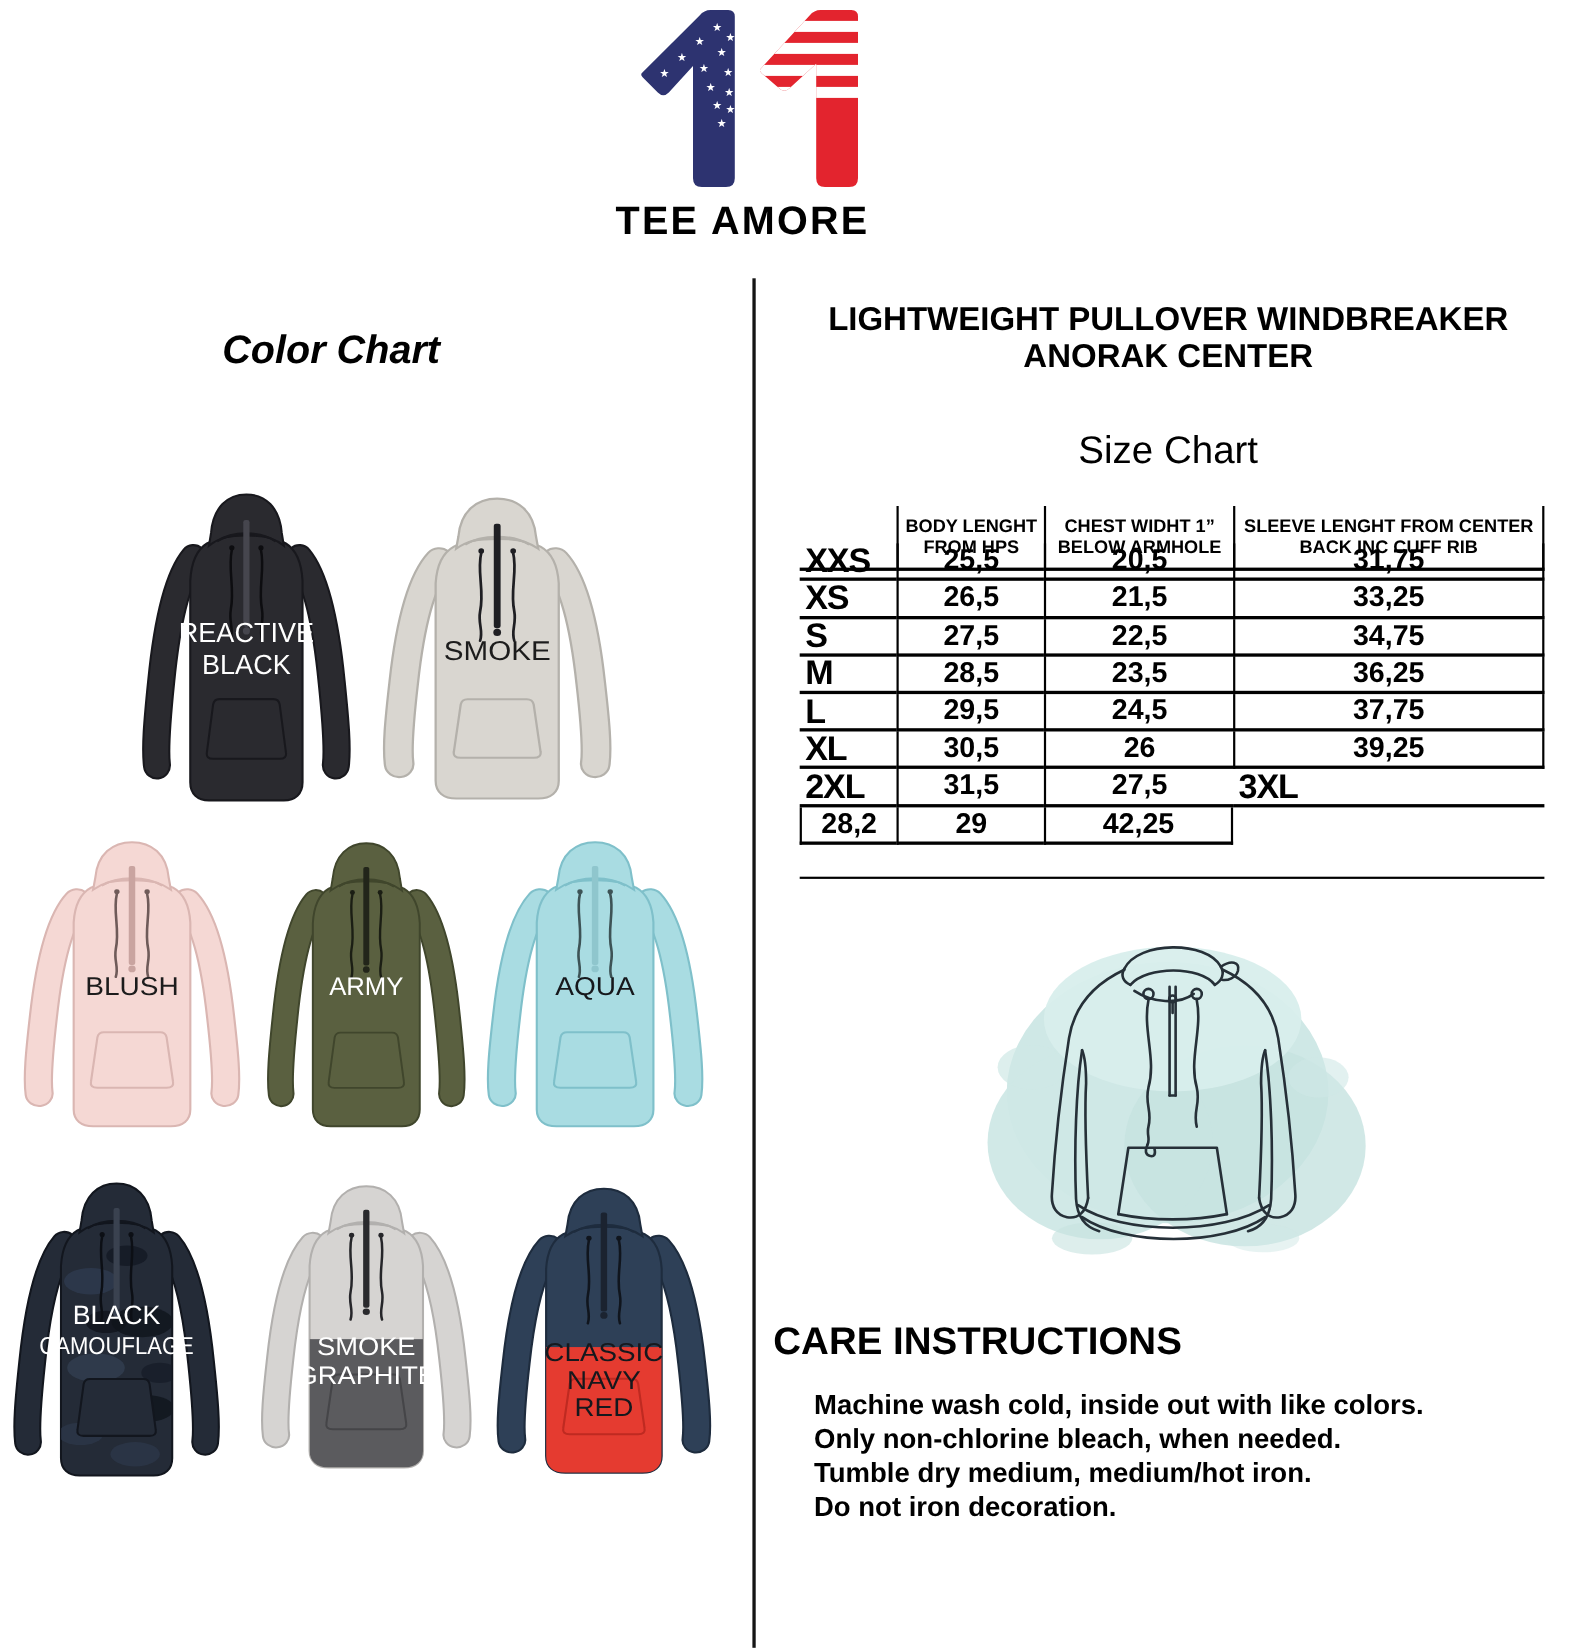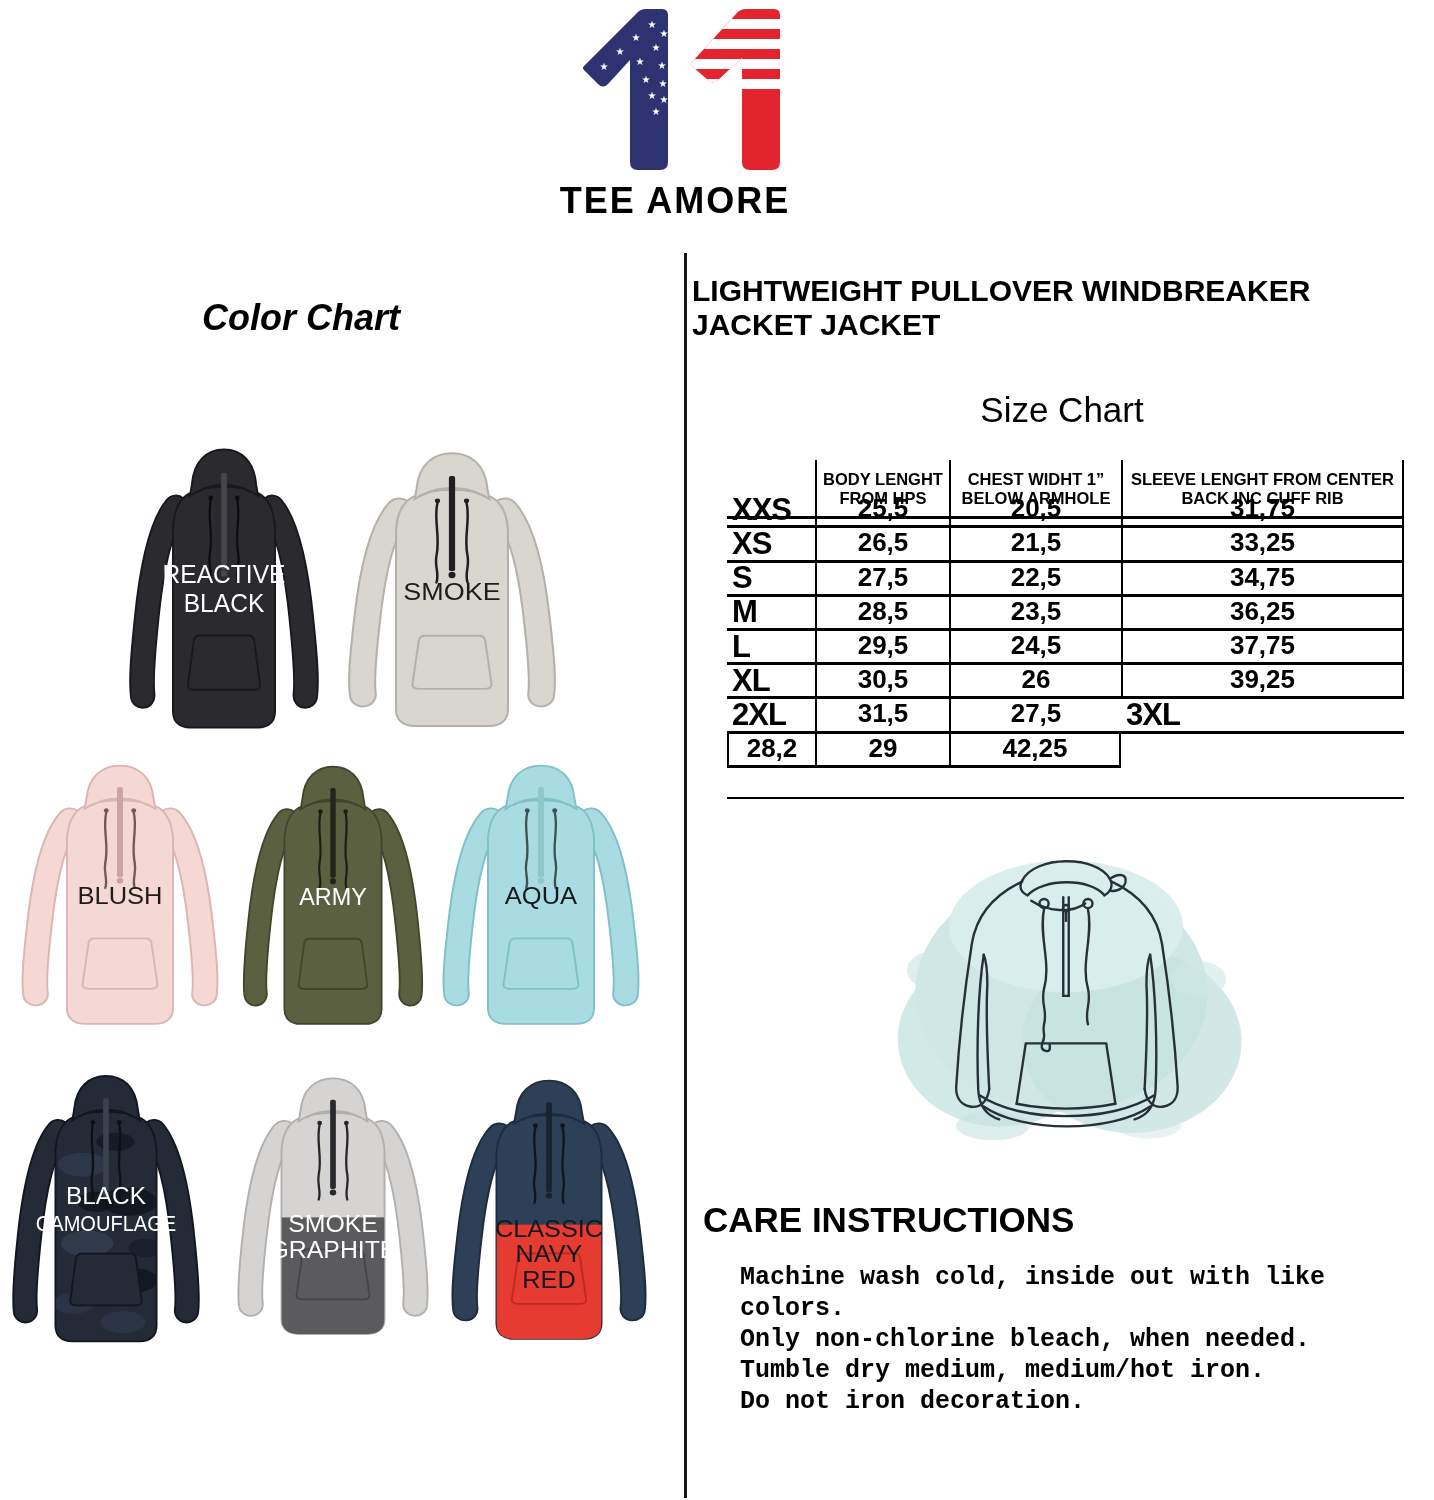--- a/index.html
+++ b/index.html
@@ -10,39 +10,39 @@
   #brand-name{left:535px;top:180px;width:280px;text-align:center;font-size:36px;font-weight:700;
               letter-spacing:2px;}
   
   #divider{left:684px;top:253px;width:3px;height:1245px;background:#151515;}
   
   #color-chart-title{left:171px;top:297px;width:260px;text-align:center;font-size:36px;
                      font-weight:700;font-style:italic;}
   .jacket{position:absolute;}
   .jacket svg{display:block;width:100%;height:100%;}
   
-  #product-title{left:692px;top:274px;width:740px;font-size:30px;
+  #product-title{left:692px;top:274px;width:740px;text-align:center;font-size:30px;
                  font-weight:700;line-height:34px;}
   #size-chart-title{left:692px;top:390px;width:740px;text-align:center;font-size:35px;font-weight:400;}
   #size-table{left:727px;top:460px;display:grid;grid-template-columns:88px 134px 172px 283px;
               grid-auto-rows:34.2px;}
   #size-table .hrow{height:59px;}
   .cell{box-sizing:border-box;display:flex;align-items:center;justify-content:center;}
   .cell.bb{border-bottom:3px solid #000;}
   .cell.vl{border-left:2px solid #000;}
   .cell.vr{border-right:2px solid #000;}
   .hcell{flex-direction:column;justify-content:center;font-weight:700;font-size:16.5px;
          line-height:19px;text-align:center;padding-top:2px;}
   .scell{justify-content:flex-start;font-weight:700;font-size:31px;padding-left:5px;letter-spacing:-1px;}
   .vcell{font-weight:700;font-size:26px;padding-bottom:2px;}
   #table-bottom-line{left:727px;top:797px;width:677px;height:2px;background:#000;}
   #illustration{left:878px;top:824px;width:376px;height:352px;}
   #illustration svg{width:100%;height:100%;display:block;}
   #care-title{left:703px;top:1200px;font-size:35px;font-weight:700;}
-  #care-body{left:740px;top:1262px;font-size:25px;font-weight:700;line-height:31px;width:680px;font-family:Liberation Mono, monospace;}
+  #care-body{left:740px;top:1262px;font-size:25px;font-weight:700;line-height:31px;width:680px;}
 </style>
 </head>
 <body>
 
 <div id="canvas">
 
   <div class="abs" id="brand-logo" style="left:568px;top:4px;width:224px;height:172px;">
     <svg viewBox="0 0 224 172">
       <defs>
           <clipPath id="redclip">
@@ -299,21 +299,21 @@
         <path d="M84,206 L136,206 Q141,206 142,211 L148,256 Q149,262 142,262 L78,262 Q71,262 72,256 L78,211 Q79,206 84,206 Z" fill="#e53b30" stroke="#bf2a21" stroke-width="2"></path>
         <text x="110" y="188" text-anchor="middle" font-size="26" font-family="'Liberation Sans',sans-serif" fill="#15181d">CLASSIC</text>
           <text x="110" y="216" text-anchor="middle" font-size="26" font-family="'Liberation Sans',sans-serif" fill="#15181d">NAVY</text>
           <text x="110" y="244" text-anchor="middle" font-size="26" font-family="'Liberation Sans',sans-serif" fill="#15181d">RED</text>
       </svg>
     </div>
     </div>
 
   <div class="abs" id="product-title">
     <div>LIGHTWEIGHT PULLOVER WINDBREAKER</div>
-    <div>JACKET JACKET</div>
+    <div>ANORAK CENTER</div>
   </div>
   <div class="abs" id="size-chart-title">Size Chart</div>
   <div class="abs" id="size-table">
       <div class="cell hrow bb"></div>
       <div class="cell hcell hrow bb vl ">
         <span>BODY LENGHT</span>
         <span>FROM HPS</span>
       </div>
       <div class="cell hcell hrow bb vl ">
         <span>CHEST WIDHT 1”</span>

